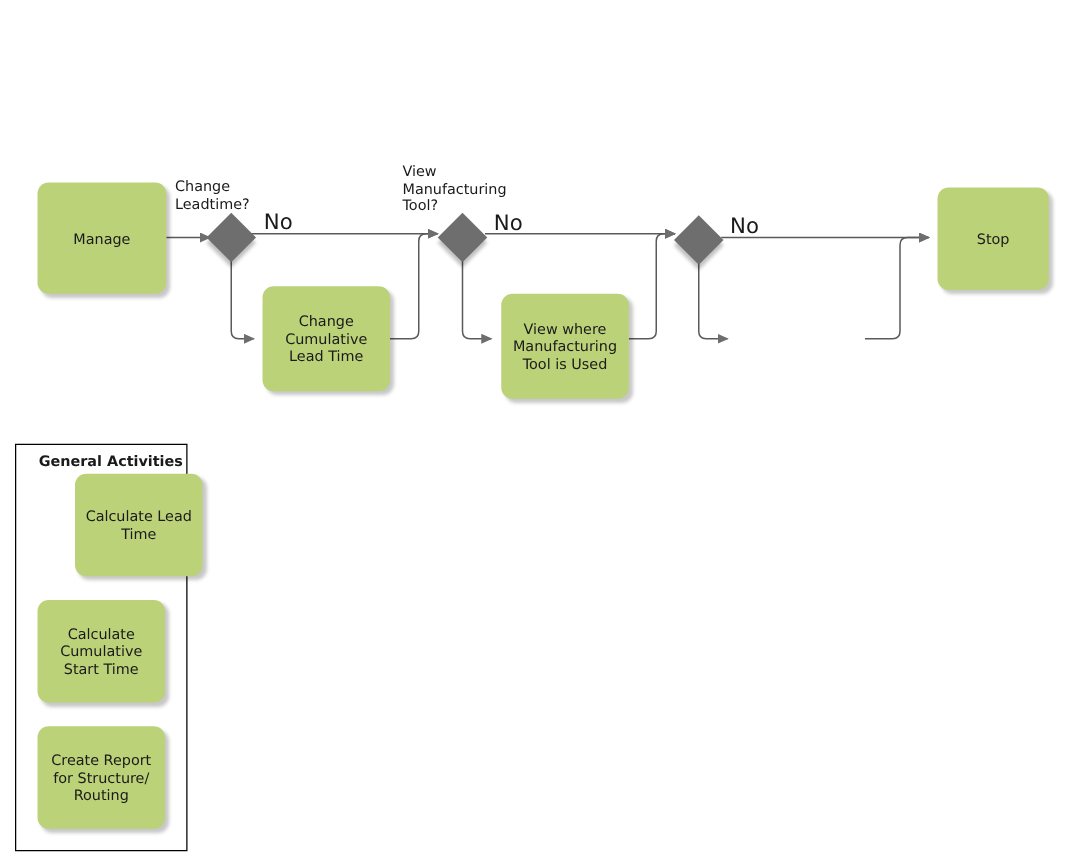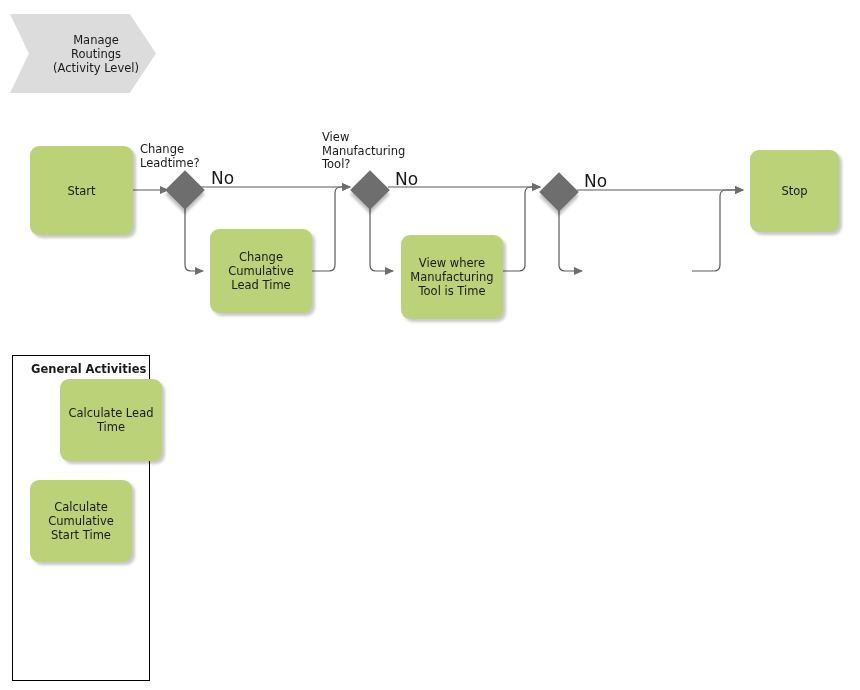--- a/index.html
+++ b/index.html
@@ -121,28 +121,23 @@
 
     <path class="lines" d="M503,271 L519,271 Q525,271 525,265 L525,193 Q525,187 531,187 L540,187" marker-end="url(#arrow)"></path>
 
     <path class="lines" d="M577,190 L743,190" marker-end="url(#arrow)"></path>
 
     <path class="lines" d="M559,207 L559,265 Q559,271 565,271 L582,271" marker-end="url(#arrow)"></path>
 
     <path class="lines" d="M692,271 L714,271 Q720,271 720,265 L720,196 Q720,190 726,190 L743,190" marker-end="url(#arrow)"></path>
   </svg>
 
-  <div class="node chevron" style="left:10px; top:14px; width:146px; height:79px;">
-    <span style="white-space: pre-line;">Manage
-Routings
-(Activity Level)</span>
-  </div>
 
   <div class="node act-box" style="left:30px; top:146px; width:103px; height:89px;">
-    <span>Start</span>
+    <span>Manage</span>
   </div>
 
   <div class="node act-box" style="left:750px; top:150px; width:89px; height:82px;">
     <span>Stop</span>
   </div>
 
   <div class="dec-label" style="left: 140px; top: 143px; width: 90px; white-space: pre-line;">Change
 Leadtime?</div>
   <div class="diamond" style="left:171px; top:176px; width:28px; height:28px;"></div>
   <div class="edge-label" style="left:211px; top:172px;">No</div>
@@ -155,35 +150,40 @@
 
   <div class="dec-label" style="left: 322px; top: 131px; width: 95px; white-space: pre-line;">View
 Manufacturing
 Tool?</div>
   <div class="diamond" style="left:356px; top:176px; width:28px; height:28px;"></div>
   <div class="edge-label" style="left:395px; top:173px;">No</div>
 
   <div class="node act-box" style="left:401px; top:235px; width:102px; height:84px;">
     <span style="white-space: pre-line;">View where
 Manufacturing
-Tool is Time</span>
+Tool is Used</span>
   </div>
 
   <div class="diamond" style="left:545px; top:178px; width:28px; height:28px;"></div>
   <div class="edge-label" style="left:584px; top:175px;">No</div>
 
 
   <div class="panel" style="left:12px; top:355px; width:138px; height:326px;"></div>
   <div class="panel-title" style="left:31px; top:362px;font-weight:bold;">General Activities</div>
 
   <div class="node act-box" style="left:30px; top:379px; width:102px; height:82px;margin-left:30px;">
     <span style="white-space: pre-line;">Calculate Lead
 Time</span>
   </div>
 
   <div class="node act-box" style="left:30px; top:480px; width:102px; height:82px;">
     <span style="white-space: pre-line;">Calculate
 Cumulative
 Start Time</span>
   </div>
 
+  <div class="node act-box" style="left:30px; top:581px; width:102px; height:82px;">
+    <span style="white-space: pre-line;">Create Report
+for Structure/
+Routing</span>
+  </div>
 
 </div>
 
 </body></html>

